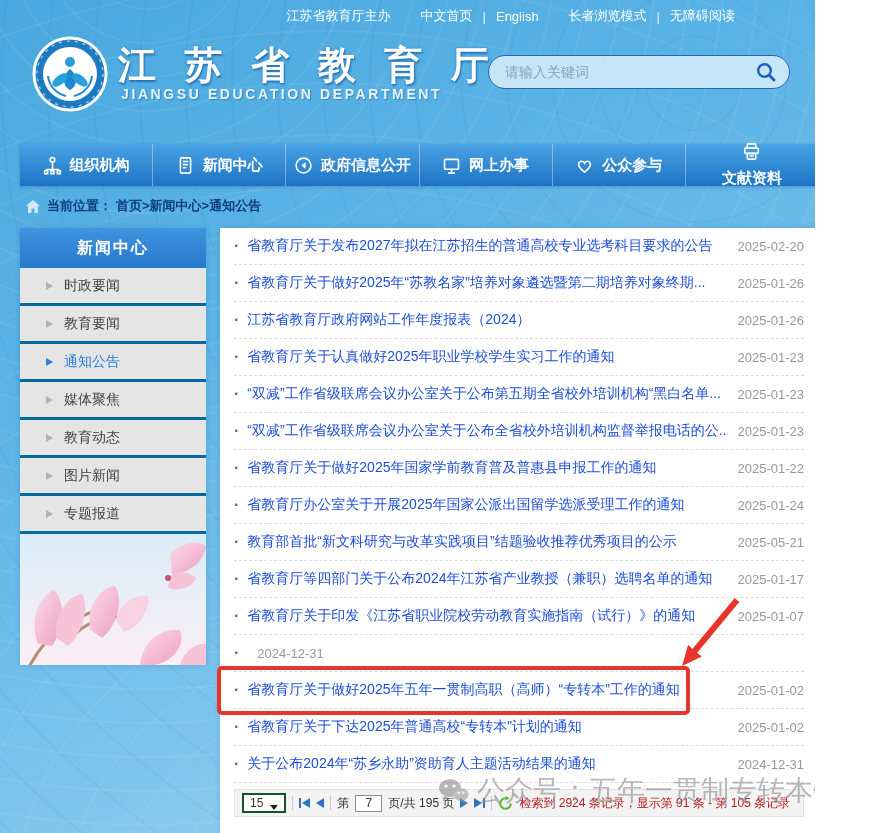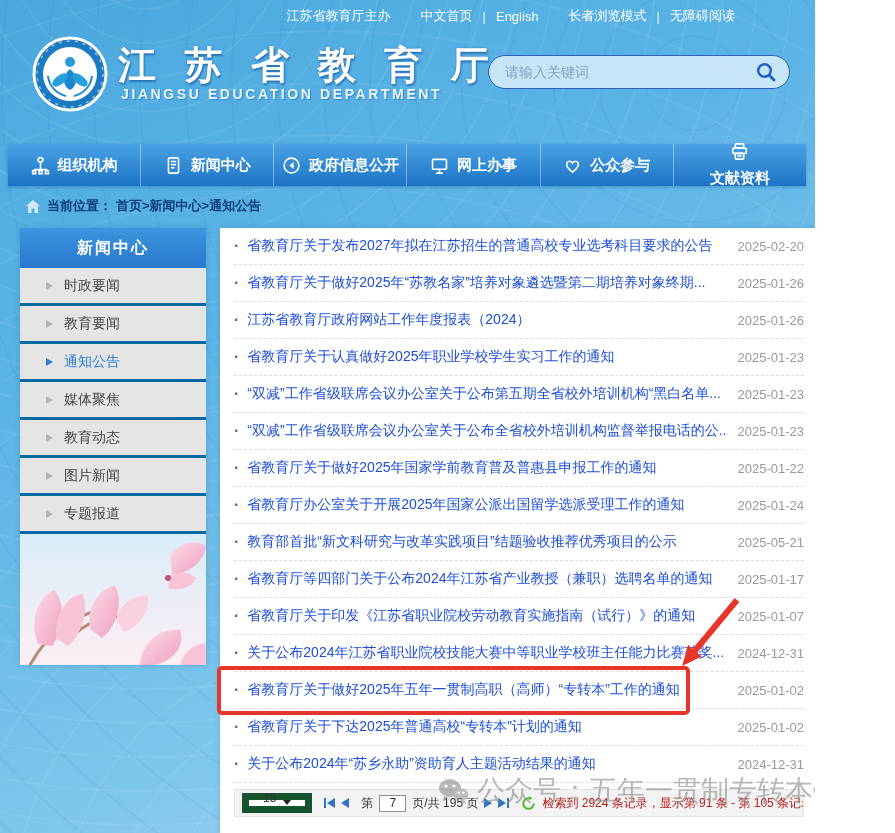--- a/index.html
+++ b/index.html
@@ -31,22 +31,22 @@
     text-shadow:1px 1px 1px rgba(16,84,158,.45); }
   .search { position:absolute; right:25px; top:55px; width:302px; height:34px; z-index:4;
     border:1px solid #2e62b8; border-radius:17px; background:rgba(222,240,251,.82);
     display:flex; align-items:center; padding:0 12px 0 16px; }
   .search input { flex:1; border:none; outline:none; background:transparent; font-size:14px; color:#333;
     font-family:inherit; }
   .search input::placeholder { color:#85a3c4; }
   .search .mag { flex:0 0 auto; cursor:pointer; display:flex; }
 
   
-  .nav { position:absolute; left:8px; top:144px; width:798px; height:42px; display:flex; z-index:4;
-    background:linear-gradient(#49a2e3,#1d73c5); box-shadow:0 1px 3px rgba(10,60,120,.3);justify-content:flex-end; }
+  .nav { position:absolute; left:20px; top:144px; width:798px; height:42px; display:flex; z-index:4;
+    background:linear-gradient(#49a2e3,#1d73c5); box-shadow:0 1px 3px rgba(10,60,120,.3); }
   .nav-item { flex:1; display:flex; align-items:center; justify-content:center; gap:8px;
     color:#fff; font-size:15px; font-weight:bold; cursor:pointer;
     border-right:1px solid rgba(255,255,255,.38); }
   .nav-item:last-child { border-right:none;flex-direction:column; }
   .nav-item .nicon { display:flex; }
 
   
   .breadcrumb { position:absolute; left:26px; top:197px; display:flex; align-items:center; gap:7px;
     font-size:13px; font-weight:bold; color:#0e3e7e; z-index:4; }
 
@@ -71,22 +71,22 @@
   .notice-row { height:37px; display:flex; align-items:center; border-bottom:1px dashed #dcdcdc; }
   .notice-bullet { color:#666; margin-right:8px; font-weight:bold; }
   .notice-title { flex:1; font-size:14px; color:#1d4ed8; white-space:nowrap; overflow:hidden;
     text-overflow:clip; cursor:pointer; }
   .notice-date { font-size:13px; color:#999; margin-left:10px; flex:0 0 auto; }
 
   
   .pagination { margin:6px 14px 0; height:28px; background:#f3f3f3; border:1px solid #e3e3e3;
     display:flex; align-items:center; gap:6px; padding:0 7px; font-size:12px; color:#333;
     white-space:nowrap; overflow:hidden; }
-  .page-select { display:inline-flex; align-items:flex-end; gap:7px; border:7px solid #14532d;
-    background:#fff; padding:1px 14px; height:20px; cursor:pointer; }
+  .page-select { display:inline-flex; align-items:flex-end; gap:7px; border:2px solid #14532d;
+    background:#fff; padding:1px 6px; height:20px; cursor:pointer; }
   .page-select .caret { width:0; height:0; border-top:5px solid #222;
     border-left:4px solid transparent; border-right:4px solid transparent; }
   .vsep { width:1px; height:14px; background:#c9c9c9; }
   .pg-btn { display:inline-flex; align-items:center; gap:1px; cursor:pointer; }
   .t { width:0; height:0; }
   .t-left  { border-right:8px solid #2f74c0; border-top:5px solid transparent; border-bottom:5px solid transparent; }
   .t-right { border-left:8px solid #2f74c0; border-top:5px solid transparent; border-bottom:5px solid transparent; }
   .bar { width:2px; height:10px; background:#2f74c0; }
   .page-input { width:27px; height:17px; border:1px solid #8f8f8f; text-align:center; font-size:12px;
     color:#333; background:#fff; font-family:inherit; }
@@ -325,21 +325,20 @@
           <span class="notice-title">省教育厅等四部门关于公布2024年江苏省产业教授（兼职）选聘名单的通知</span>
           <span class="notice-date">2025-01-17</span>
         </div>
         <div class="notice-row">
           <span class="notice-bullet">·</span>
           <span class="notice-title">省教育厅关于印发《江苏省职业院校劳动教育实施指南（试行）》的通知</span>
           <span class="notice-date">2025-01-07</span>
         </div>
         <div class="notice-row">
           <span class="notice-bullet">·</span>
-          <span class="notice-title">关于公布2024年江苏省职业院校技能大赛中等职业学校班主任能力比赛获奖...</span>
           <span class="notice-date">2024-12-31</span>
         </div>
         <div class="notice-row highlighted">
           <span class="notice-bullet">·</span>
           <span class="notice-title">省教育厅关于做好2025年五年一贯制高职（高师）“专转本”工作的通知</span>
           <span class="notice-date">2025-01-02</span>
         </div>
         <div class="notice-row">
           <span class="notice-bullet">·</span>
           <span class="notice-title">省教育厅关于下达2025年普通高校“专转本”计划的通知</span>

